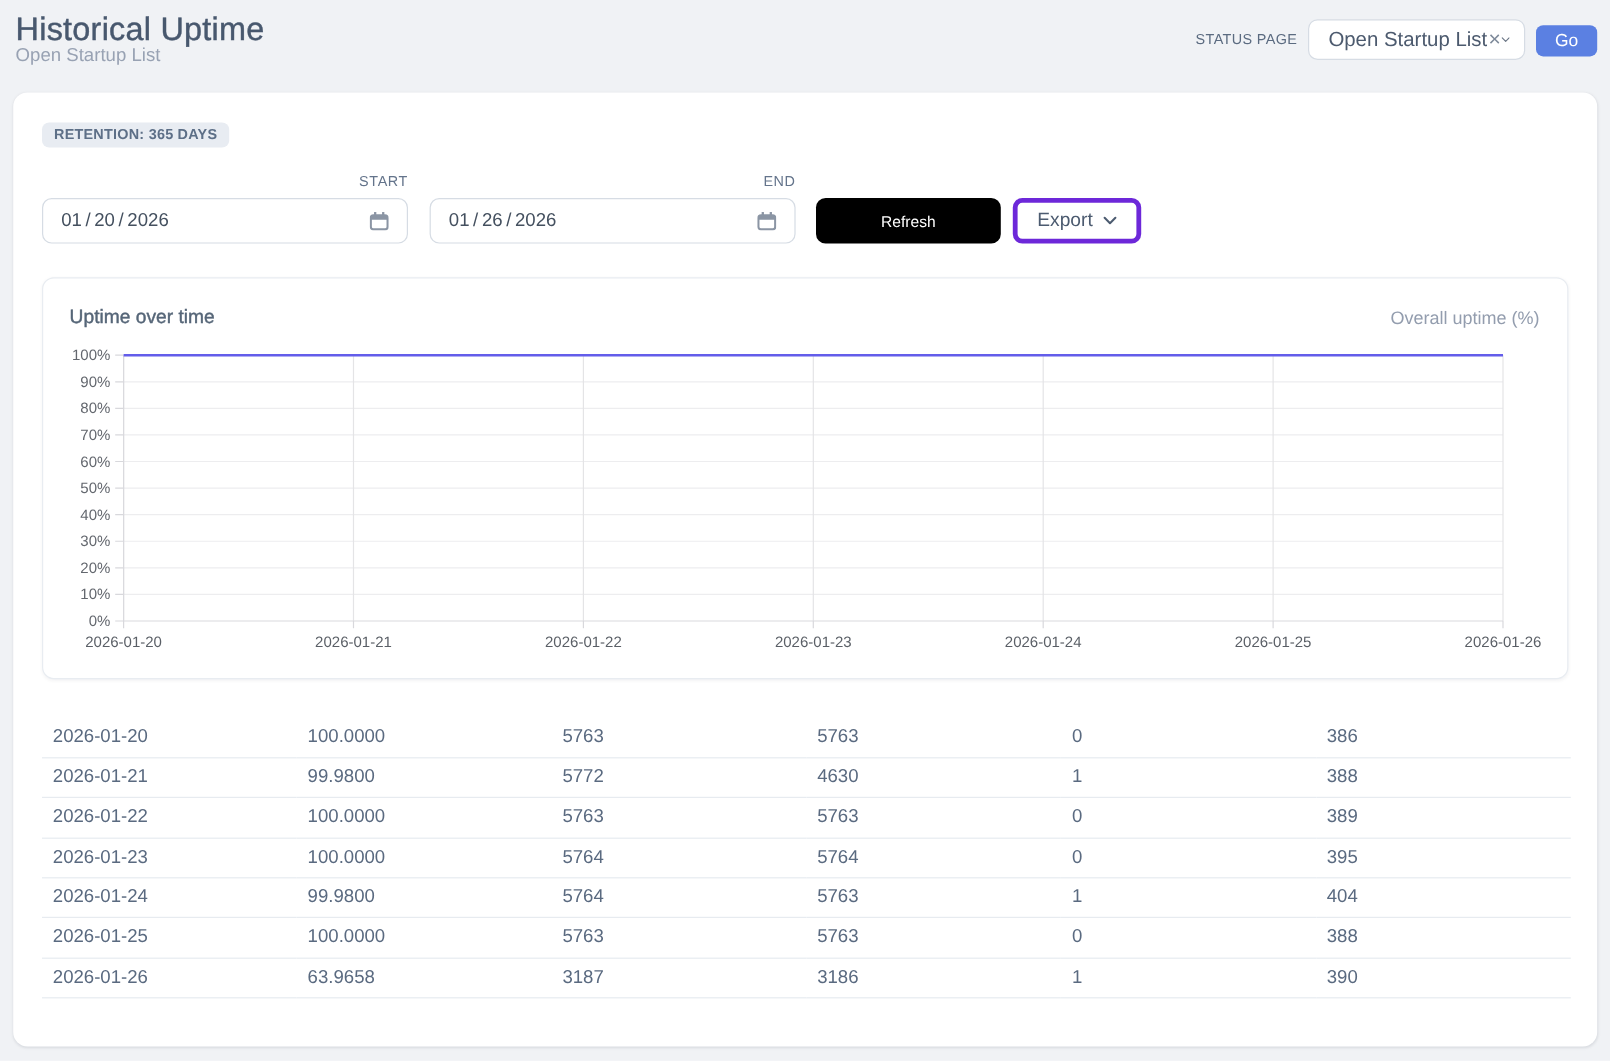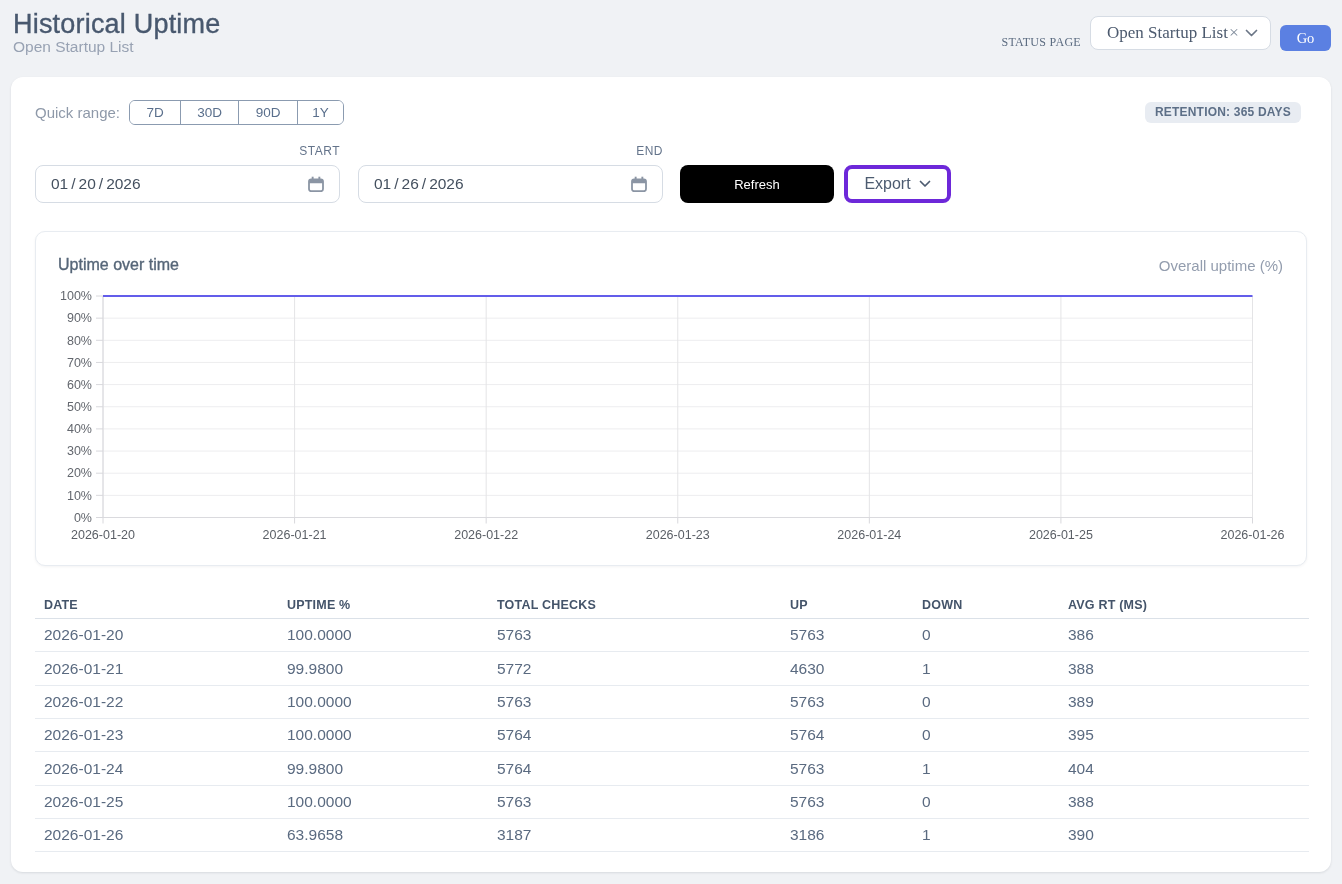--- a/index.html
+++ b/index.html
@@ -8,21 +8,21 @@
   body {
     background:#f0f2f5;
     font-family:"Liberation Sans", sans-serif;
     color:#3e4e63;
   }
   .page { padding:10px 11px 0 11px; }
   
   .hdr { display:flex; justify-content:space-between; align-items:flex-start; padding:0 0 0 2px; }
   .hdr h1 { font-size:27px; font-weight:400; color:#48586e; letter-spacing:0.2px; line-height:28px; -webkit-text-stroke:0.35px #48586e; }
   .hdr .sub { font-size:15.5px; color:#98a2b3; }
-  .hdr-right { display:flex; align-items:flex-end; margin-top:6px;font-family:Liberation Serif, serif; }
+  .hdr-right { display:flex; align-items:center; margin-top:6px; }
   .sp-label { font-size:12px; color:#5b6b80; letter-spacing:0.3px; font-weight:400; margin-right:9px; }
   .sel-box { display:flex; align-items:center; background:#fff; border:1px solid #d6dce4; border-radius:8px; height:34px; padding:0 12px 0 16px; width:181px; }
   .sel-box .txt { font-size:17px; color:#4c5a6e; white-space:nowrap; }
   .sel-box .x { color:#7e8a9a; font-size:17.5px; margin-left:1px; position:relative; top:-1px; }
   .sel-box .chev { margin-left:auto; }
   .btn-go { width:51px; height:26px; margin-left:9px; position:relative; top:1px; background:#5b80e2; color:#fff; font-size:14.5px; border:none; border-radius:6px; display:flex; align-items:center; justify-content:center; font-family:inherit; }
   
   .card { margin-top:21px; background:#fff; border-radius:12px; box-shadow:0 1px 3px rgba(16,24,40,0.07), 0 1px 2px rgba(16,24,40,0.04); padding:22px 24px 24px 24px; height:795px; }
   
   .row1 { display:flex; align-items:center; justify-content:space-between; height:26px; }
@@ -69,29 +69,20 @@
         <svg class="chev" width="13" height="8" viewBox="0 0 13 8">
             <path d="M1.5 1.5 L6.5 6.5 L11.5 1.5" fill="none" stroke="#6b7686" stroke-width="1.7" stroke-linecap="round" stroke-linejoin="round"></path>
           </svg>
       </div>
       <button class="btn-go">Go</button>
     </div>
   </div>
 
   <div class="card">
     <div class="row1">
-      <div class="qr-left">
-        <span class="qr-label">Quick range:</span>
-        <div class="seg">
-          <button class="b1">7D</button>
-            <button class="b2">30D</button>
-            <button class="b3">90D</button>
-            <button class="b4">1Y</button>
-        </div>
-      </div>
       <div class="badge">RETENTION: 365 DAYS</div>
     </div>
 
     <div class="row2">
       <div class="field w-start">
         <span class="f-label">START</span>
         <div class="inp">
             <span>01</span>
             <span class="sl">/</span>
             <span>20</span>
@@ -187,28 +178,20 @@
         <line x1="1024.92" y1="285.5" x2="1024.92" y2="291.5" stroke="#d8d8dc" stroke-width="1"></line>
         <text x="1024.92" y="307.0" text-anchor="middle" font-size="12.5" fill="#5a5f66">2026-01-25</text>
         <line x1="1216.50" y1="285.5" x2="1216.50" y2="291.5" stroke="#d8d8dc" stroke-width="1"></line>
         <text x="1216.50" y="307.0" text-anchor="middle" font-size="12.5" fill="#5a5f66">2026-01-26</text>
         <line x1="67.0" y1="64.0" x2="1216.5" y2="64.0" stroke="#635dea" stroke-width="2"></line>
       </svg>
     </div>
 
     <table class="tbl">
       <tbody>
-          <tr>
-            <th class="c1">DATE</th>
-            <th class="c2">UPTIME %</th>
-            <th class="c3">TOTAL CHECKS</th>
-            <th class="c4">UP</th>
-            <th class="c5">DOWN</th>
-            <th class="c6">AVG RT (MS)</th>
-          </tr>
       <tr>
             <td>2026-01-20</td>
             <td>100.0000</td>
             <td>5763</td>
             <td>5763</td>
             <td>0</td>
             <td>386</td>
           </tr>
       <tr>
             <td>2026-01-21</td>

